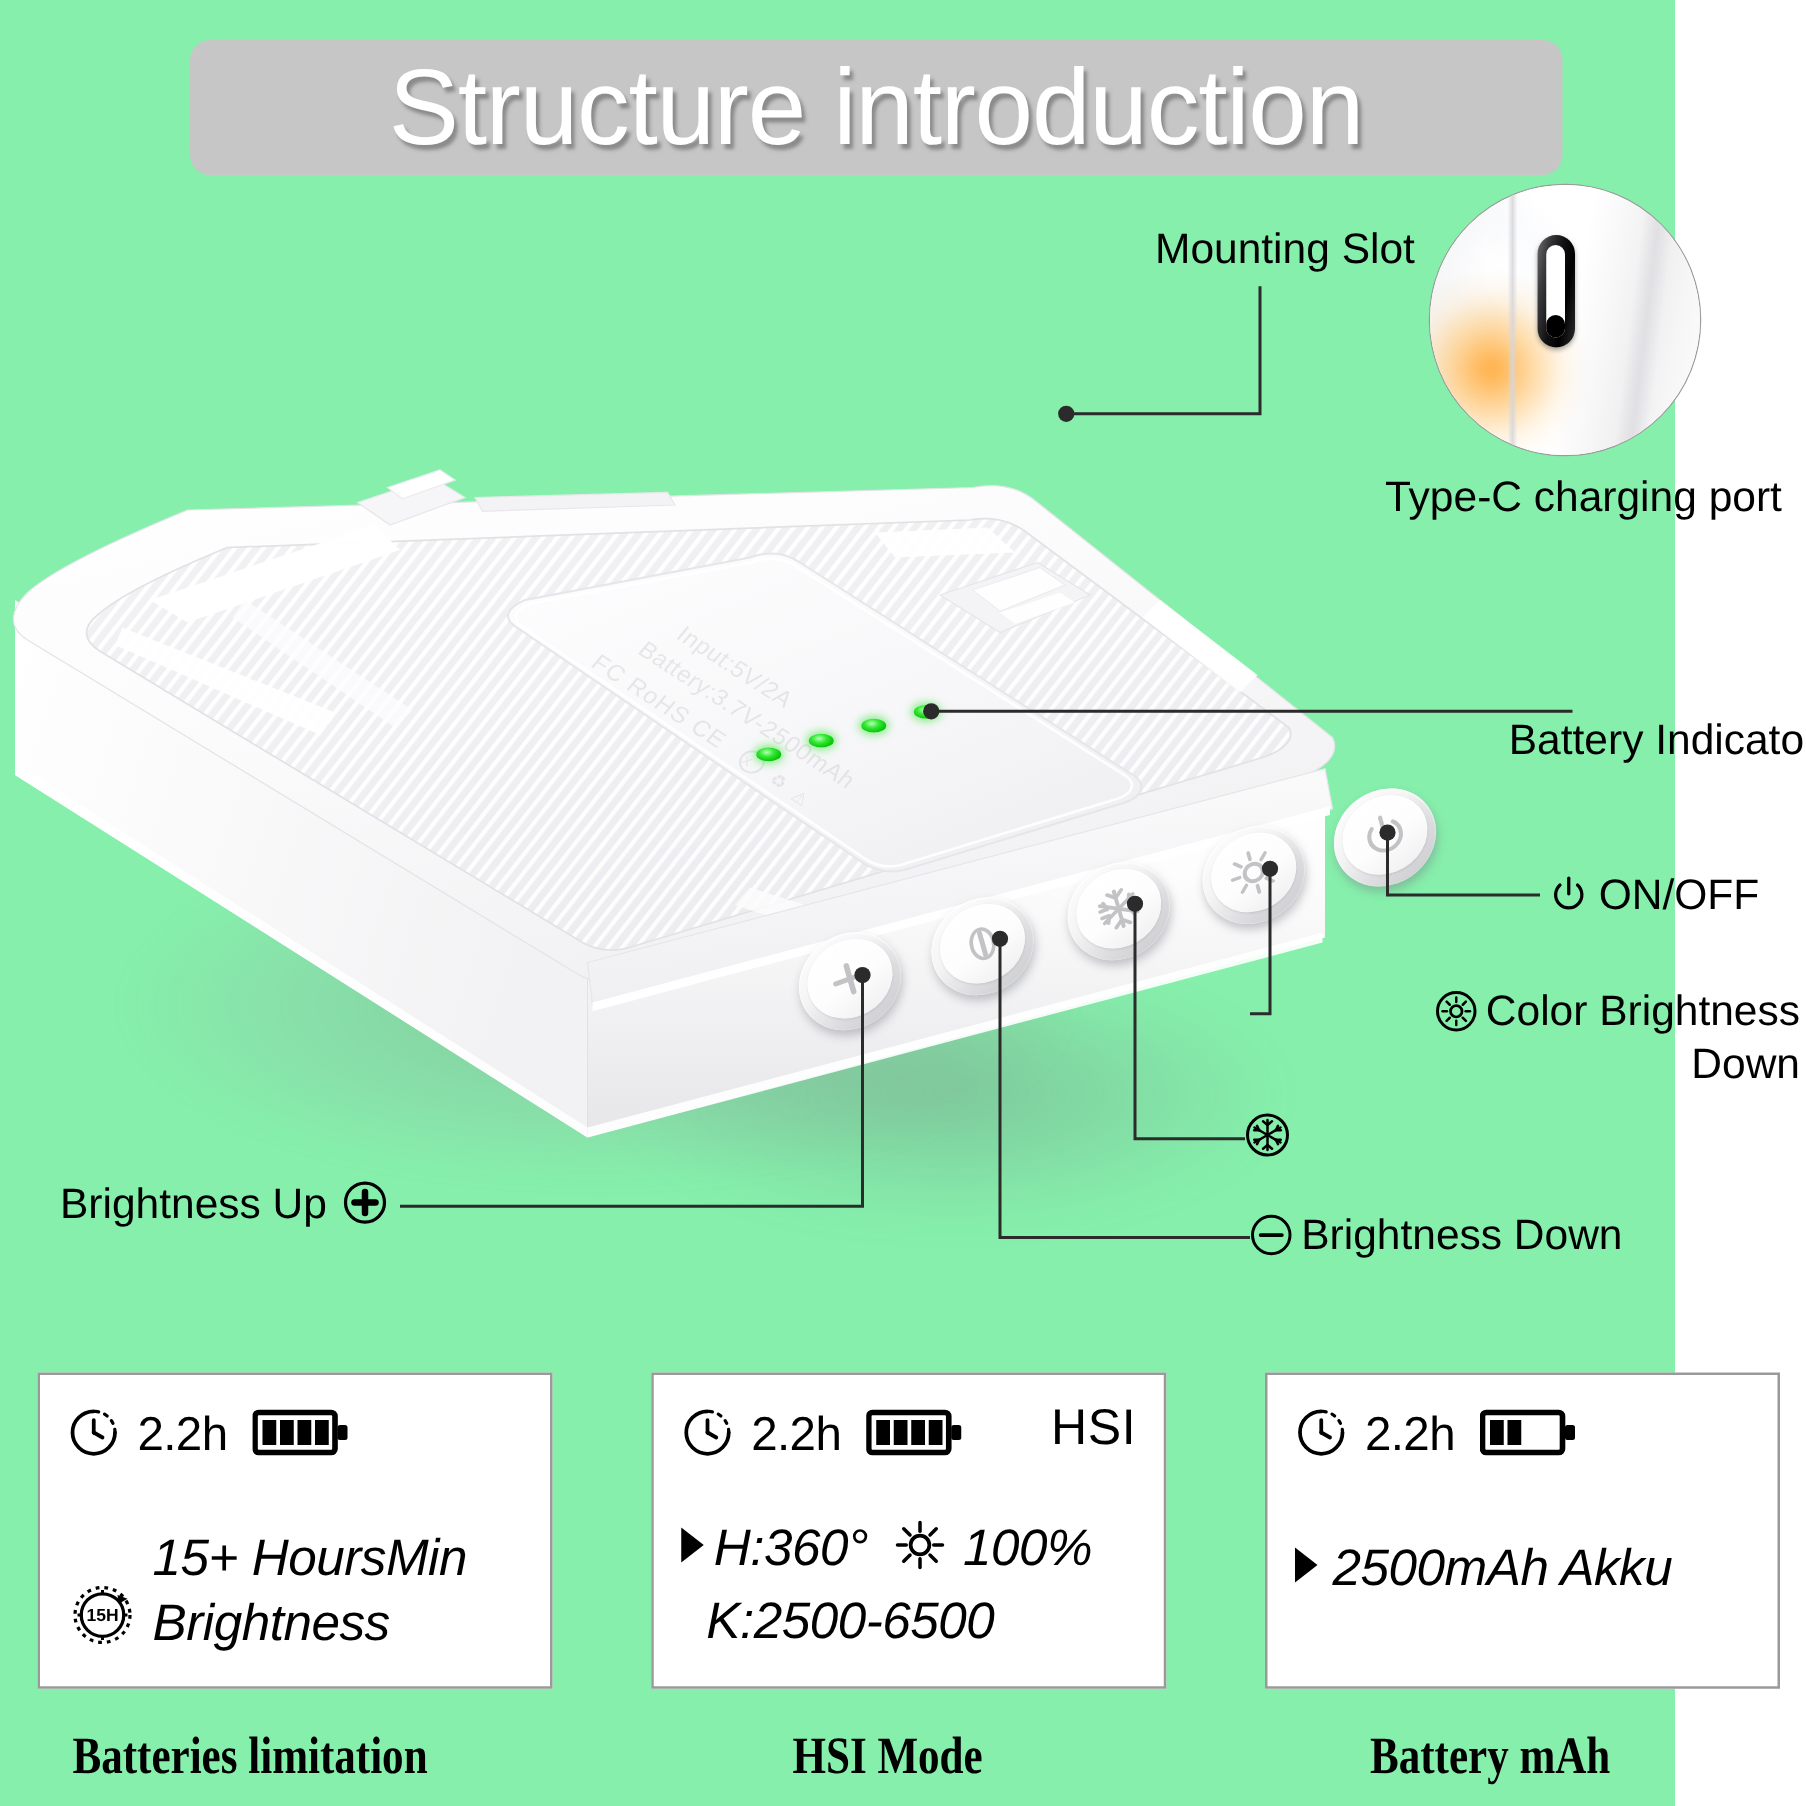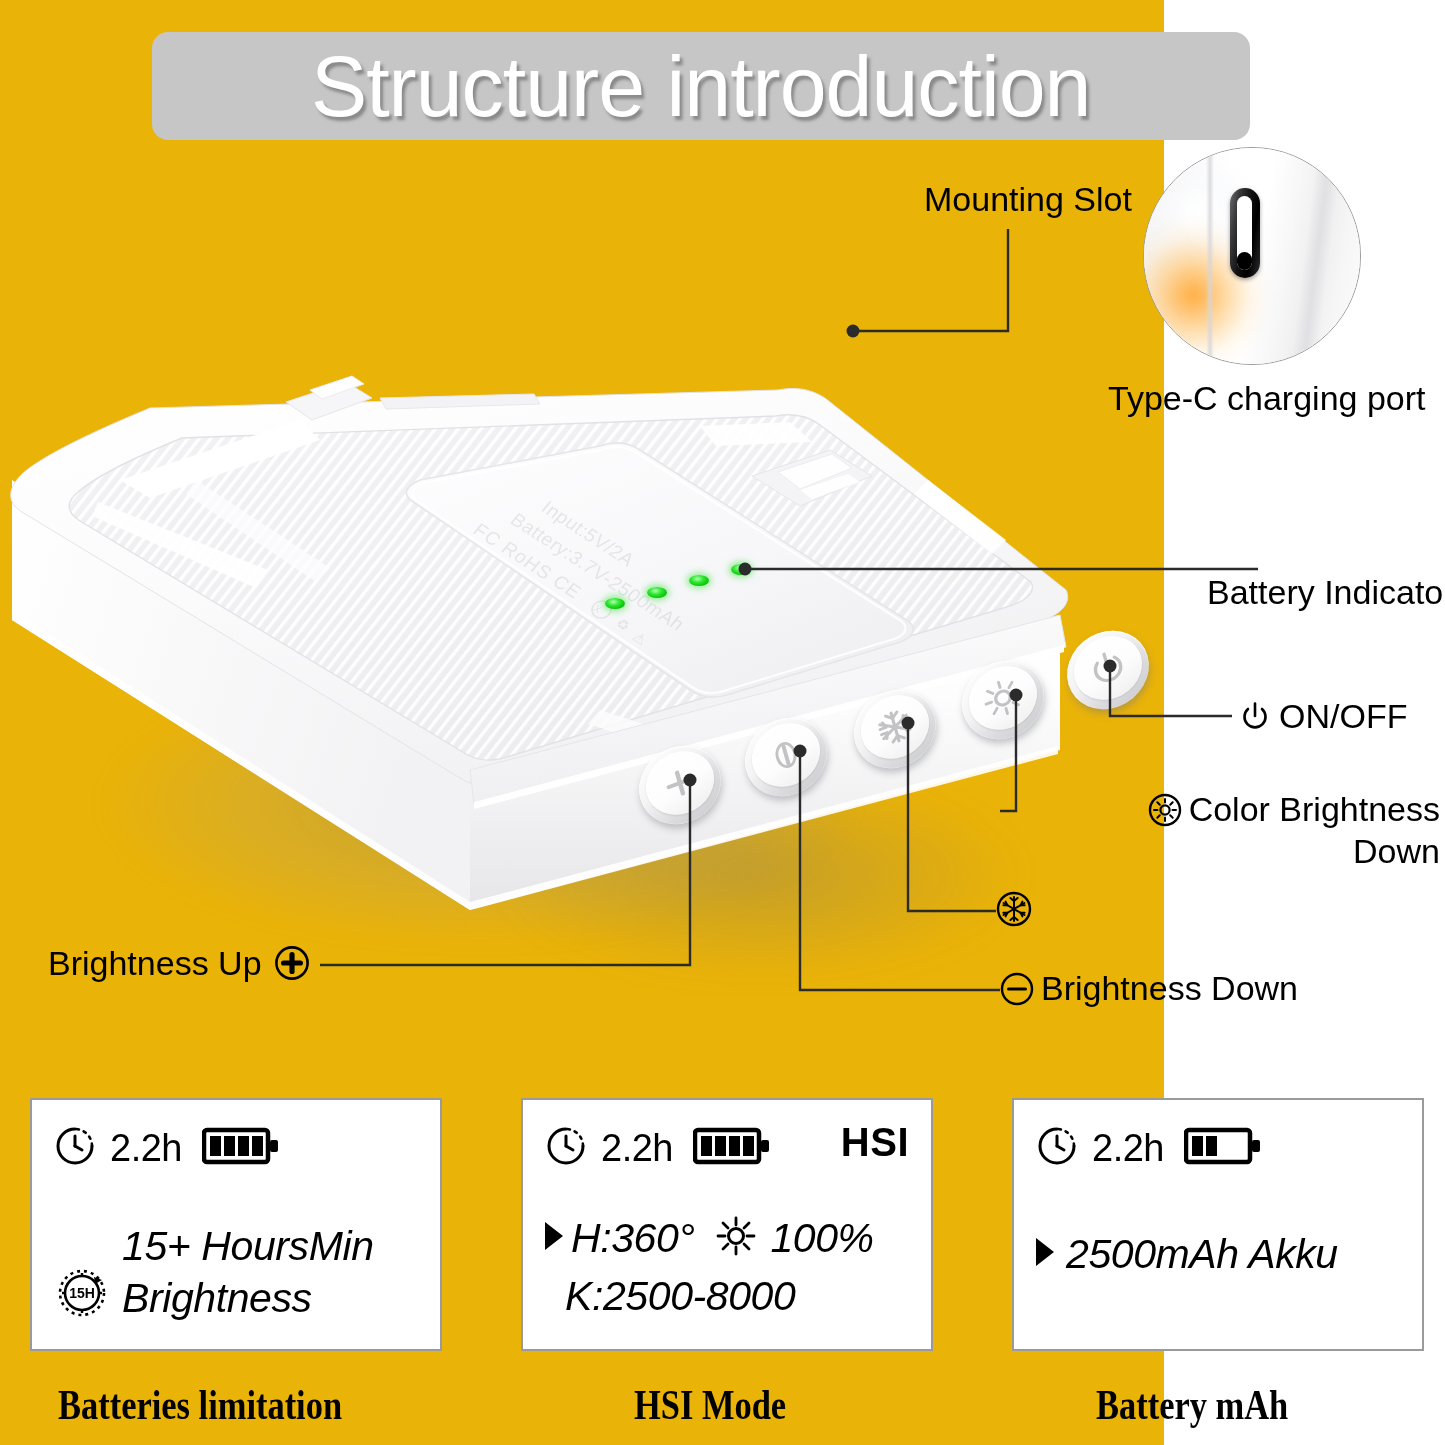--- a/index.html
+++ b/index.html
@@ -2,21 +2,21 @@
 <html><head>
 <meta charset="utf-8">
 <style>
   * { box-sizing: border-box; margin: 0; padding: 0; }
   html, body {
     width: 1445px; height: 1445px;
     background: #ffffff;
     font-family: "Liberation Sans", sans-serif;
     overflow: hidden;
   }
-  #root { position: relative; width: 1164px; height: 1445px; background:#eab308;padding-left:36px; }
+  #root { position: relative; width: 1340px; height: 1445px; background:#86efac;padding-left:36px; }
 
   
   #title-banner {
     position: absolute; left: 152px; top: 32px;
     width: 1098px; height: 108px;
     background: #c6c6c6;
     border-radius: 16px;
     display: flex; align-items: center; justify-content: center;
   }
   #title-text {
@@ -128,21 +128,21 @@
     position:absolute; width:412px; height:253px;
     border:2px solid #9a9a9a; background:#ffffff;
   }
   .card-row-top {
     position:absolute; left:22px; top:22px; right:22px; height:52px;
     display:flex; align-items:center;
   }
   .card-time { font-size:38px; color:#000; margin-left:14px; letter-spacing:-0.5px; }
   .card-batt { margin-left:20px; }
   .card-mode {
-    position:absolute; right:0; top:-2px; font-size:40px; font-weight:700; color:#000;
+    position:absolute; right:0; top:-2px; font-size:40px; font-weight:400; color:#000;
     letter-spacing:0.5px;
   }
   .card-body { position:absolute; left:22px; top:120px; right:16px; }
   .card-line { font-size:41px; color:#000; line-height:1.28; letter-spacing:-0.4px;font-style:italic; }
   .row-flex { display:flex; align-items:flex-end; }
   .caption {
     position:absolute; font-size:42px; font-weight:bold; color:#000;
     font-family:"Liberation Serif", serif;
     transform: scaleX(0.82); transform-origin:left center; white-space:nowrap;
   }
@@ -563,21 +563,21 @@
                 <line x1="33" y1="22" x2="40" y2="22"></line>
               <line x1="9" y1="9" x2="14" y2="14"></line>
                 <line x1="30" y1="30" x2="35" y2="35"></line>
               <line x1="9" y1="35" x2="14" y2="30"></line>
                 <line x1="30" y1="14" x2="35" y2="9"></line>
             </g>
           </svg>
         </span>
         <span class="card-line">100%</span>
       </div>
-      <div class="card-line" style="margin-left:24px; margin-top:6px;">K:2500-8000</div>
+      <div class="card-line" style="margin-left:24px; margin-top:6px;">K:2500-6500</div>
     </div>
   </div>
   <div class="caption" style="left:634px; top:1381px;">HSI Mode</div>
 
   <div class="card" style="left:1012px; top:1098px;">
     <div class="card-row-top">
       <span>
         <svg width="42" height="42" viewBox="0 0 42 42">
           <path d="M21,4 A17,17 0 1 0 38,21" fill="none" stroke="#000" stroke-width="3" stroke-linecap="round"></path>
           <g stroke="#000" stroke-width="2.6" stroke-linecap="round" stroke-dasharray="2.5 5">

